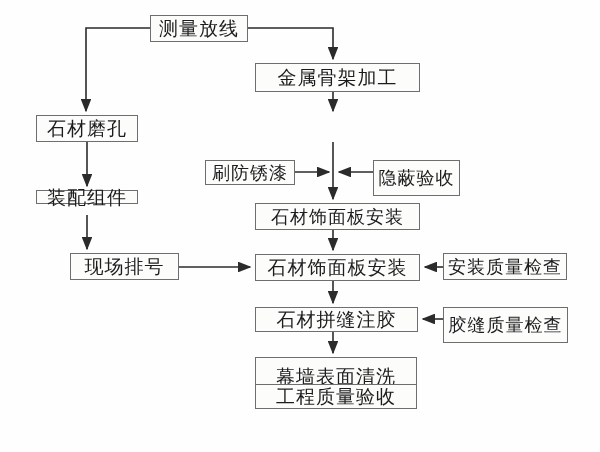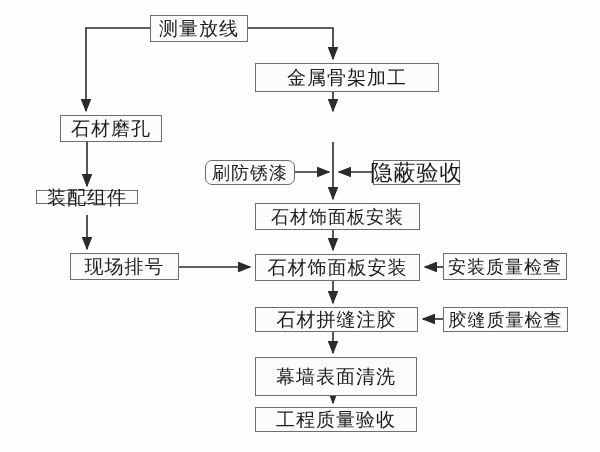--- a/index.html
+++ b/index.html
@@ -38,34 +38,34 @@
     background: var(--node-fill);
     border: 1.6px solid var(--node-border);
     color: var(--text);
     font-size: 19px;
     letter-spacing: 1px;
     white-space: nowrap;
     line-height: 1;
   }
   
   .n-measure      { left:150px; top:15px;  width:98px;  height:27px;text-align:center; }
-  .n-fabrication  { left:255px; top:63px;  width:184px; height:29px; }
-  .n-drilling     { left:36px;  top:115px; width:102px; height:27px;margin-left:24px; }
+  .n-fabrication  { left:255px; top:63px;  width:165px; height:29px; }
+  .n-drilling     { left:36px;  top:115px; width:102px; height:27px; }
   .n-frameinstall { left:255px; top:115px; width:165px; height:27px; }
-  .n-antirust     { left:205px; top:160px; width:90px;  height:25px; font-size:18px;border-radius:7px; }
-  .n-concealed    { left:373px; top:160px; width:87px;  height:25px; font-size:22px; }
+  .n-antirust     { left:205px; top:160px; width:90px;  height:25px; font-size:18px; }
+  .n-concealed    { left:373px; top:160px; width:87px;  height:36px; font-size:18px; }
   .n-assemble     { left:36px;  top:190px; width:102px; height:14px; }
   .n-connectors   { left:255px; top:203px; width:165px; height:27px; font-size:18px; }
   .n-numbering    { left:38px;  top:253px; width:109px; height:27px;margin-left:32px; }
   .n-panelinstall { left:255px; top:254px; width:165px; height:27px; }
   .n-installcheck { left:443px; top:253px; width:124px; height:27px; font-size:18px; }
   .n-gluejoint    { left:255px; top:307px; width:163px; height:25px;text-align:right; }
-  .n-gluecheck    { left:443px; top:307px; width:125px; height:25px; font-size:18px; }
+  .n-gluecheck    { left:443px; top:307px; width:125px; height:36px; font-size:18px; }
   .n-cleaning     { left:255px; top:357px; width:162px; height:39px; }
-  .n-acceptance   { left:255px; top:407px; width:162px; height:25px;text-align:center; }
+  .n-acceptance   { left:255px; top:384px; width:162px; height:25px;text-align:center; }
 </style>
 </head>
 <body>
 
 <div class="stage">
 
   <svg class="connector-layer" width="600" height="452" viewBox="0 0 600 452" xmlns="http://www.w3.org/2000/svg">
     <defs>
       <marker id="arrow" viewBox="0 0 10 8" refX="9" refY="4" markerWidth="8.5" markerHeight="6.8" orient="auto">
         <path class="arrowhead-shape" d="M0,0 L10,4 L0,8 Z"></path>

